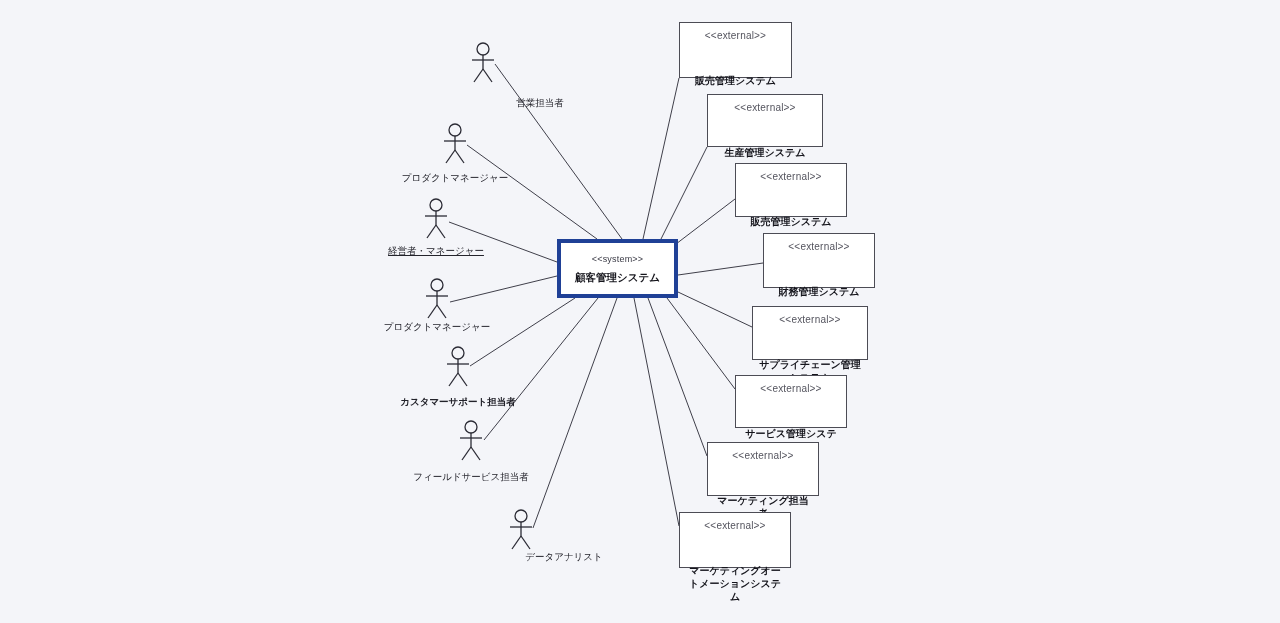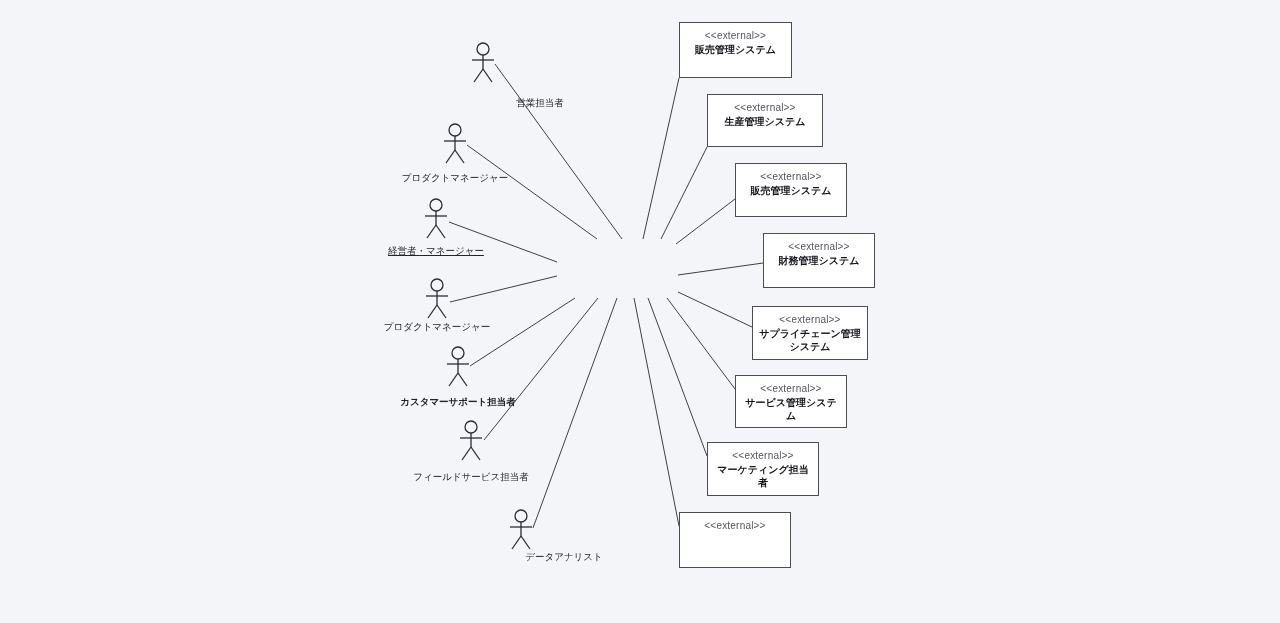--- a/index.html
+++ b/index.html
@@ -70,20 +70,21 @@
     line-height: 12px;
     letter-spacing: 0.2px;
   }
   .external-node .node-name {
     font-size: 10px;
     font-weight: bold;
     color: #15151c;
     line-height: 13px;
     padding: 1px 5px 0 5px;
     word-break: break-all;
+    margin-top: 31px;
   }
   
   .actor {
     position: absolute;
     z-index: 4;
   }
   .actor svg {
     display: block;
   }
   .actor-label {
@@ -112,20 +113,24 @@
       <line x1="643" y1="239" x2="679" y2="78" stroke="#3f3f4a" stroke-width="1"></line>
       <line x1="661" y1="239" x2="707" y2="147" stroke="#3f3f4a" stroke-width="1"></line>
       <line x1="676" y1="244" x2="735" y2="199" stroke="#3f3f4a" stroke-width="1"></line>
       <line x1="678" y1="275" x2="763" y2="263" stroke="#3f3f4a" stroke-width="1"></line>
       <line x1="678" y1="292" x2="752" y2="327" stroke="#3f3f4a" stroke-width="1"></line>
       <line x1="667" y1="298" x2="735" y2="389" stroke="#3f3f4a" stroke-width="1"></line>
       <line x1="648" y1="298" x2="707" y2="456" stroke="#3f3f4a" stroke-width="1"></line>
       <line x1="634" y1="298" x2="679" y2="526" stroke="#3f3f4a" stroke-width="1"></line>
     </svg>
 
+  <div class="system-node" id="system-node" style="left: 557px; top: 239px; width: 121px; height: 59px; border-color: rgb(31, 64, 150);">
+    <div class="stereotype">&lt;&lt;system&gt;&gt;</div>
+    <div class="node-name">顧客管理システム</div>
+  </div>
 
   <div id="external-nodes">
       <div class="external-node" style="left: 679px; top: 22px; width: 113px; height: 56px; border-color: rgb(76, 76, 85);">
         <div class="stereotype">&lt;&lt;external&gt;&gt;</div>
         <div class="node-name">販売管理システム</div>
       </div>
       <div class="external-node" style="left: 707px; top: 94px; width: 116px; height: 53px; border-color: rgb(76, 76, 85);">
         <div class="stereotype">&lt;&lt;external&gt;&gt;</div>
         <div class="node-name">生産管理システム</div>
       </div>
@@ -144,20 +149,21 @@
       <div class="external-node" style="left: 735px; top: 375px; width: 112px; height: 53px; border-color: rgb(76, 76, 85);">
         <div class="stereotype">&lt;&lt;external&gt;&gt;</div>
         <div class="node-name">サービス管理システム</div>
       </div>
       <div class="external-node" style="left: 707px; top: 442px; width: 112px; height: 54px; border-color: rgb(76, 76, 85);">
         <div class="stereotype">&lt;&lt;external&gt;&gt;</div>
         <div class="node-name">マーケティング担当者</div>
       </div>
       <div class="external-node" style="left: 679px; top: 512px; width: 112px; height: 56px; border-color: rgb(76, 76, 85);">
         <div class="stereotype">&lt;&lt;external&gt;&gt;</div>
+        <div class="node-name">マーケティングオートメーションシステム</div>
       </div>
     </div>
   <div id="actor-nodes">
       <div class="actor" style="left: 469px; top: 42px;">
         <svg width="28" height="44" viewBox="0 0 28 44">
           <circle cx="14" cy="7" r="6" fill="none" stroke="#2b2b35" stroke-width="1.3"></circle>
           <line x1="14" y1="13" x2="14" y2="27" stroke="#2b2b35" stroke-width="1.3"></line>
           <line x1="3" y1="18" x2="25" y2="18" stroke="#2b2b35" stroke-width="1.3"></line>
           <line x1="14" y1="27" x2="5" y2="40" stroke="#2b2b35" stroke-width="1.3"></line>
           <line x1="14" y1="27" x2="23" y2="40" stroke="#2b2b35" stroke-width="1.3"></line>

